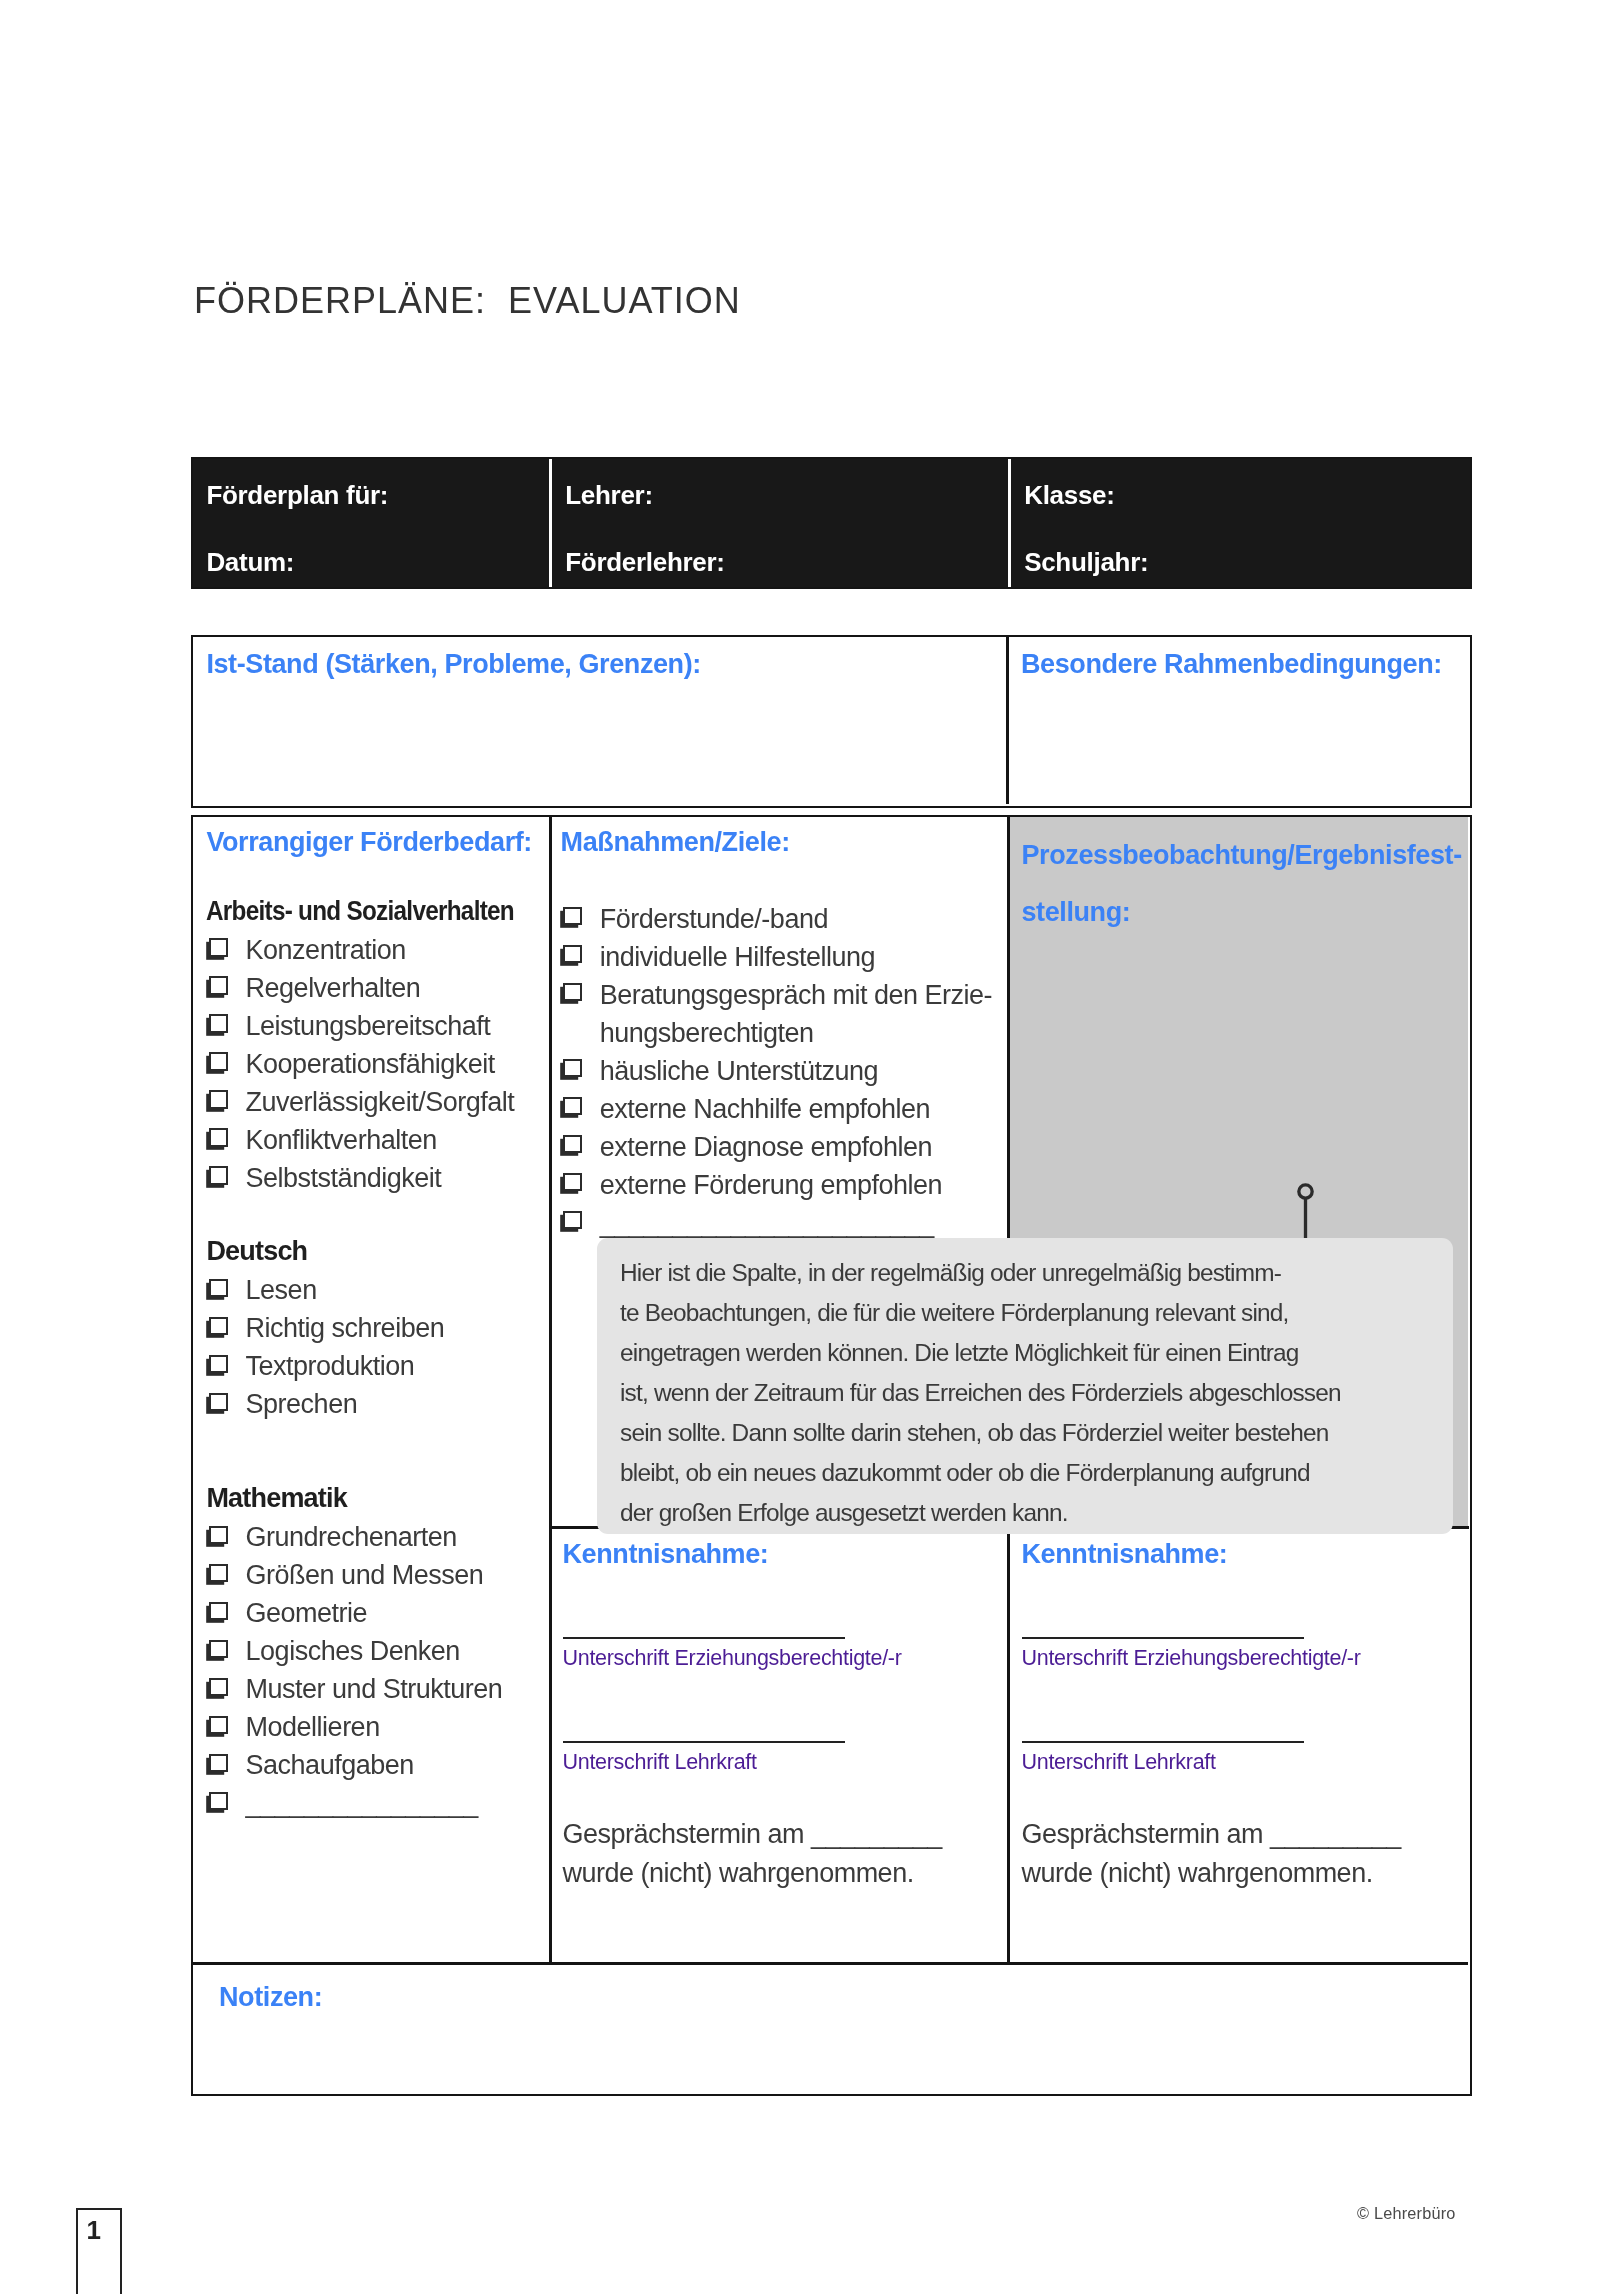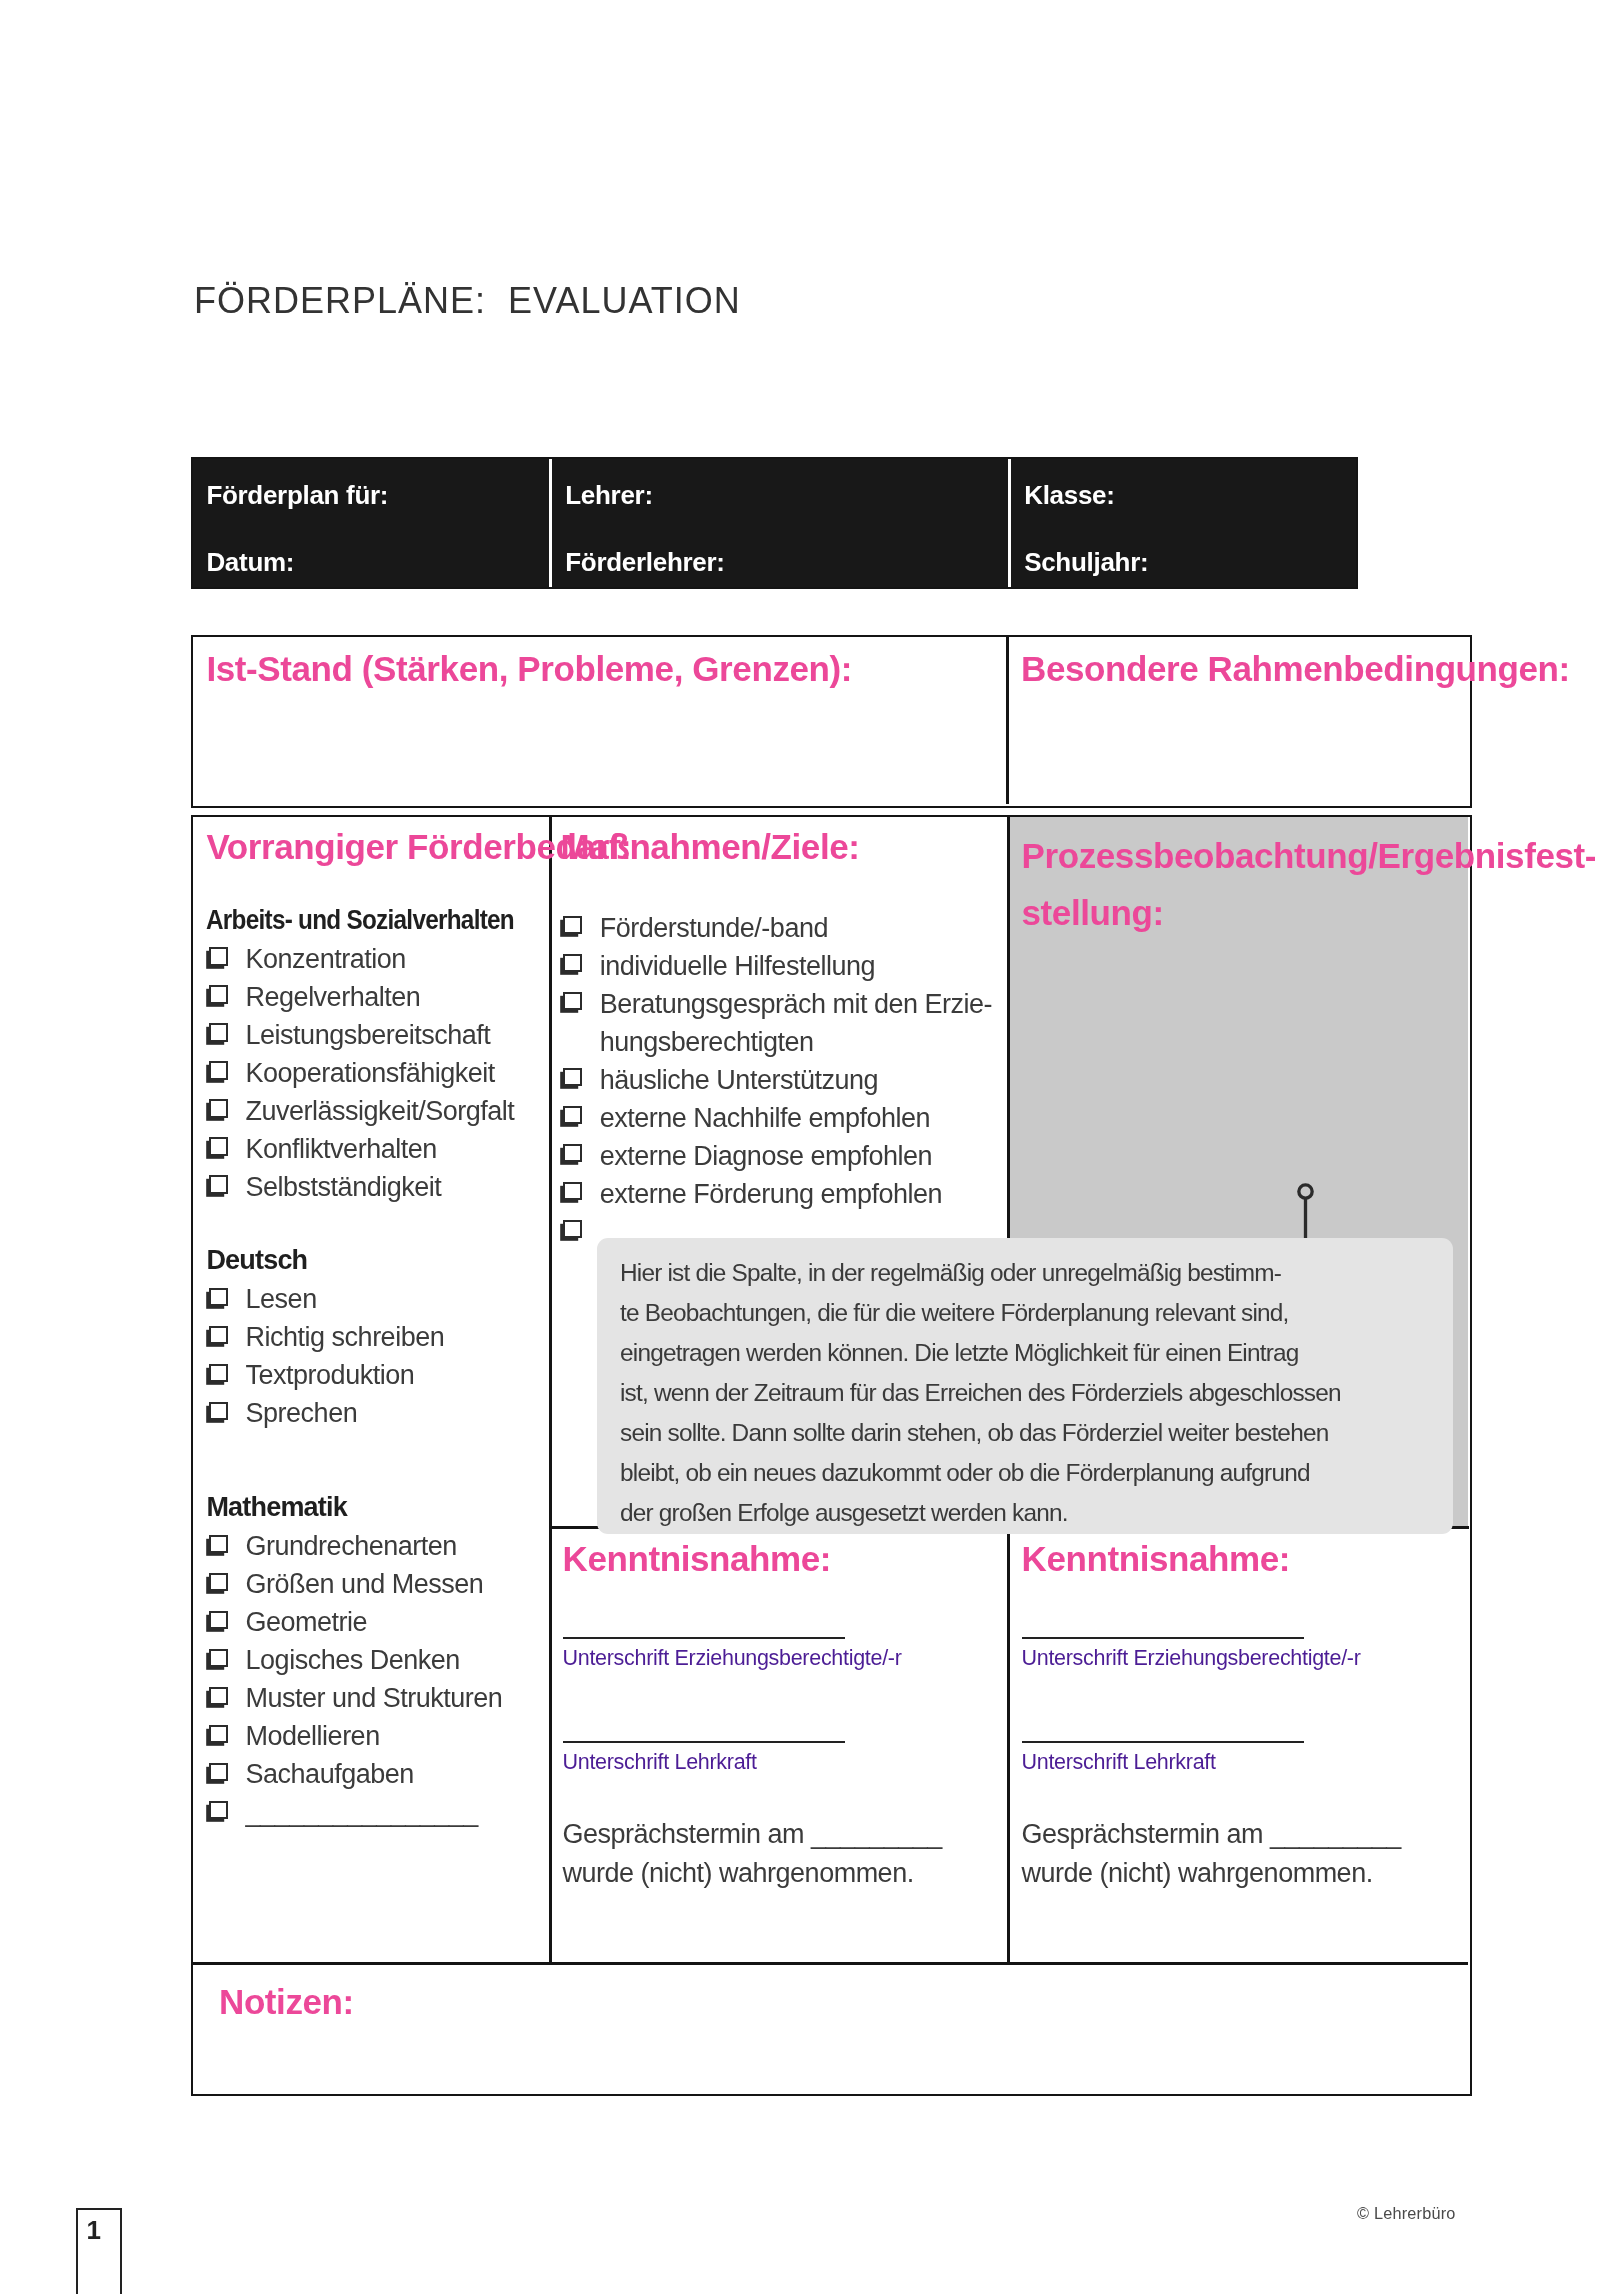--- a/index.html
+++ b/index.html
@@ -3,31 +3,31 @@
 <meta charset="utf-8">
 <style>
   html,body{margin:0;padding:0;width:1622px;height:2294px;background:#ffffff;overflow:hidden;}
   body{font-family:"Liberation Sans","DejaVu Sans",sans-serif;color:#3b3b3b;position:relative;}
   .abs{position:absolute;}
 
   
   #doc-title{left:194px;top:280px;font-size:36px;letter-spacing:1px;color:#333;white-space:pre;}
 
   
-  #head-table{left:191px;top:457px;width:1167px;height:132px;border:2.9px solid #141414;
+  #head-table{left:191px;top:457px;width:1281px;height:132px;border:2.9px solid #141414;
               background:#fff;display:flex;gap:2.9px;box-sizing:border-box;}
   .head-cell{background:#181818;position:relative;height:100%;}
   .head-cell.c1{width:356px;} .head-cell.c2{width:456px;} .head-cell.c3{flex:1;}
   .head-lab{position:absolute;left:13.4px;color:#fff;font-weight:700;font-size:26px;letter-spacing:-0.3px;white-space:nowrap;}
   .head-lab.r1{top:21px;} .head-lab.r2{top:88px;}
 
   
   #status-table{left:191px;top:635px;width:1281px;height:173px;border:2.9px solid #141414;background:#fff;box-sizing:border-box;}
   #status-div{left:813px;top:0;width:2.9px;height:167px;background:#141414;}
-  .cell-title{font-weight:700;font-size:35px;color:#ec4899;letter-spacing:-0.4px;white-space:nowrap;}
+  .cell-title{font-weight:700;font-size:27px;color:#3b82f6;letter-spacing:-0.4px;white-space:nowrap;}
 
   
   #main-table{left:191px;top:815px;width:1281px;height:1281px;border:2.9px solid #141414;background:#fff;box-sizing:border-box;}
   .vline,.hline{background:#141414;position:absolute;}
   #v1{left:356px;top:0;width:2.9px;height:1145px;}
   #v2{left:814px;top:0;width:2.9px;height:1145px;}
   #h1{left:356px;top:709px;width:920px;height:2.9px;}
   #h2{left:0;top:1145px;width:1275px;height:2.9px;}
   #grey-cell{left:817px;top:0;width:458px;height:709px;background:#c9c9c9;}
 

